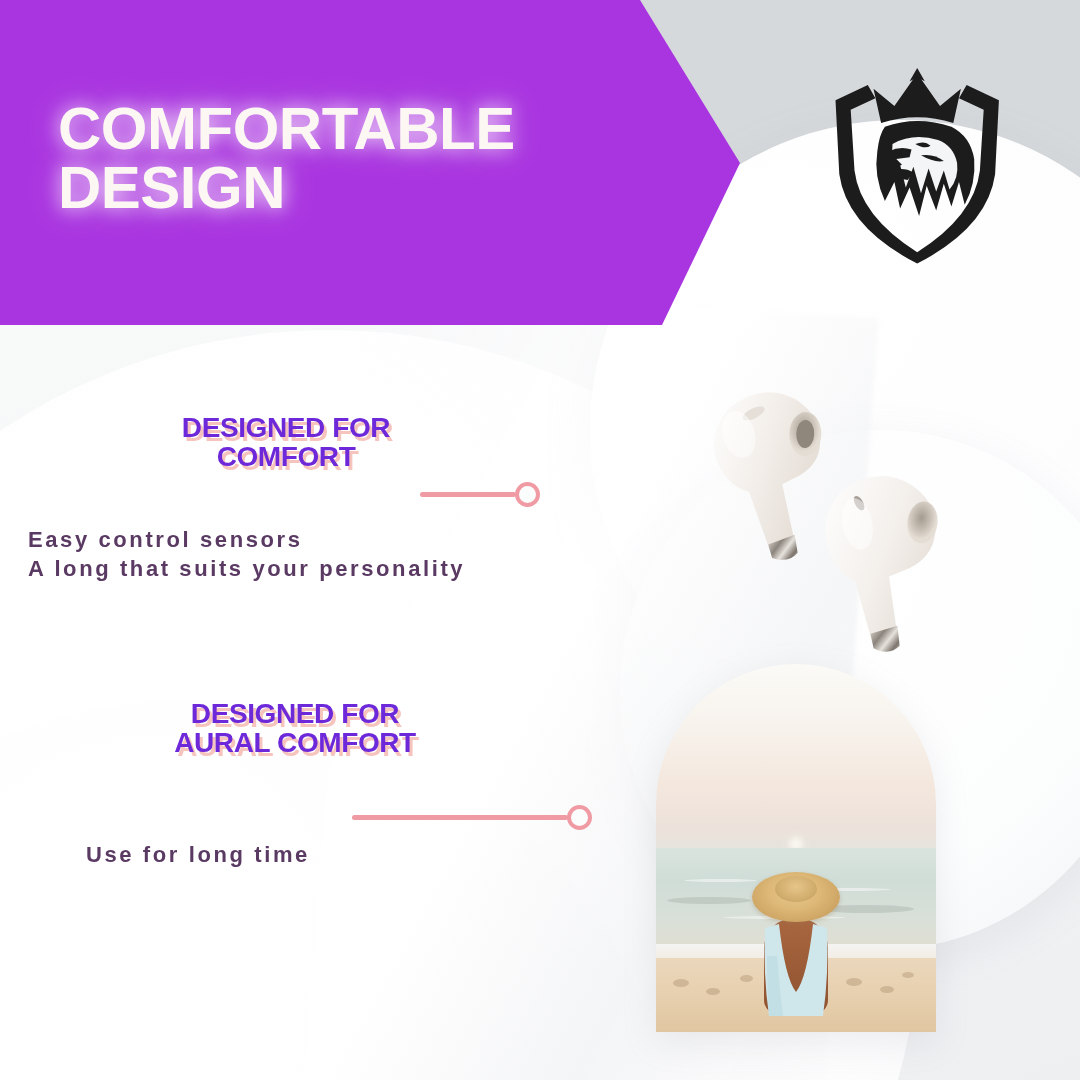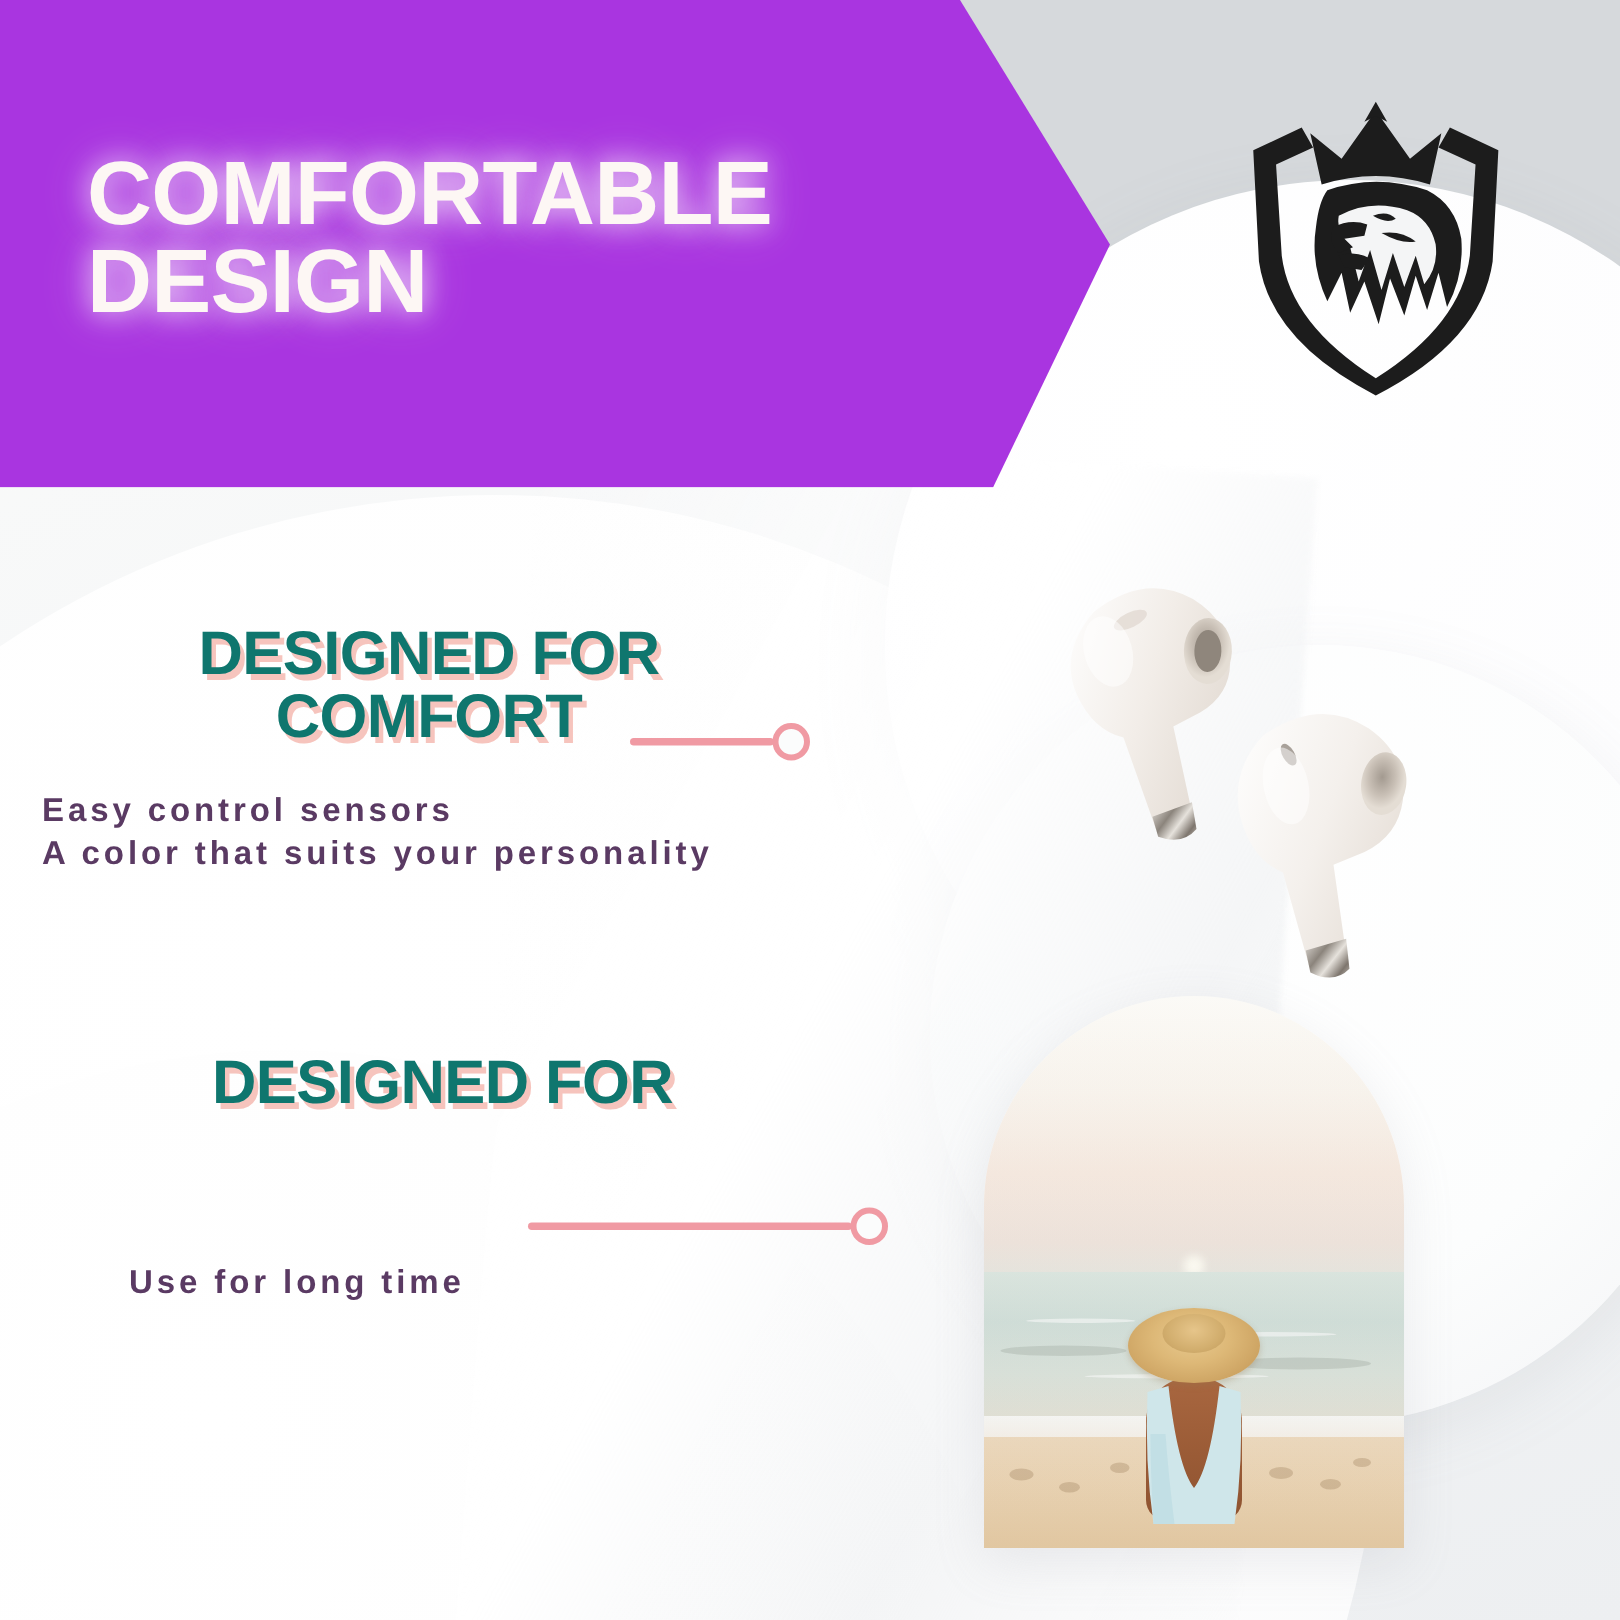--- a/index.html
+++ b/index.html
@@ -68,22 +68,22 @@
     text-shadow:0 0 18px rgba(255,255,255,.75),0 0 34px rgba(255,235,250,.45);
     text-transform:uppercase;
   }
 
   
   .logo{position:absolute;left:826px;top:56px;width:190px;height:210px;z-index:7;}
 
   
   .feature{position:absolute;z-index:8;}
   .f-head{
-    color:#0f766e;font-weight:bold;text-transform:uppercase;
-    font-size:41px;line-height:1.03;letter-spacing:-0.4px;
+    color:#6d28d9;font-weight:bold;text-transform:uppercase;
+    font-size:28px;line-height:1.03;letter-spacing:-0.4px;
     text-shadow:3px 4px 0 rgba(244,186,178,.85);
   }
   .f-sub{
     color:#5A3A63;font-weight:bold;font-size:22px;line-height:1.34;
     letter-spacing:2.6px;
   }
   .rule{position:absolute;display:flex;align-items:center;z-index:8;}
   .rule-line{height:5px;background:#F09AA3;border-radius:3px;}
   .rule-dot{
     width:17px;height:17px;border-radius:50%;
@@ -190,26 +190,27 @@
       <div>DESIGNED FOR</div>
       <div>COMFORT</div>
     </div>
   </div>
   <div class="rule" id="r1">
     <div class="rule-line"></div>
     <div class="rule-dot"></div>
   </div>
   <div class="f-sub" id="f1-sub">
     <div>Easy control sensors</div>
-    <div>A color that suits your personality</div>
+    <div>A long that suits your personality</div>
   </div>
 
   <div class="feature" id="f2">
     <div class="f-head">
       <div>DESIGNED FOR</div>
+      <div>AURAL COMFORT</div>
     </div>
   </div>
   <div class="rule" id="r2">
     <div class="rule-line"></div>
     <div class="rule-dot"></div>
   </div>
   <div class="f-sub" id="f2-sub">
     <div>Use for long time</div>
   </div>
 

